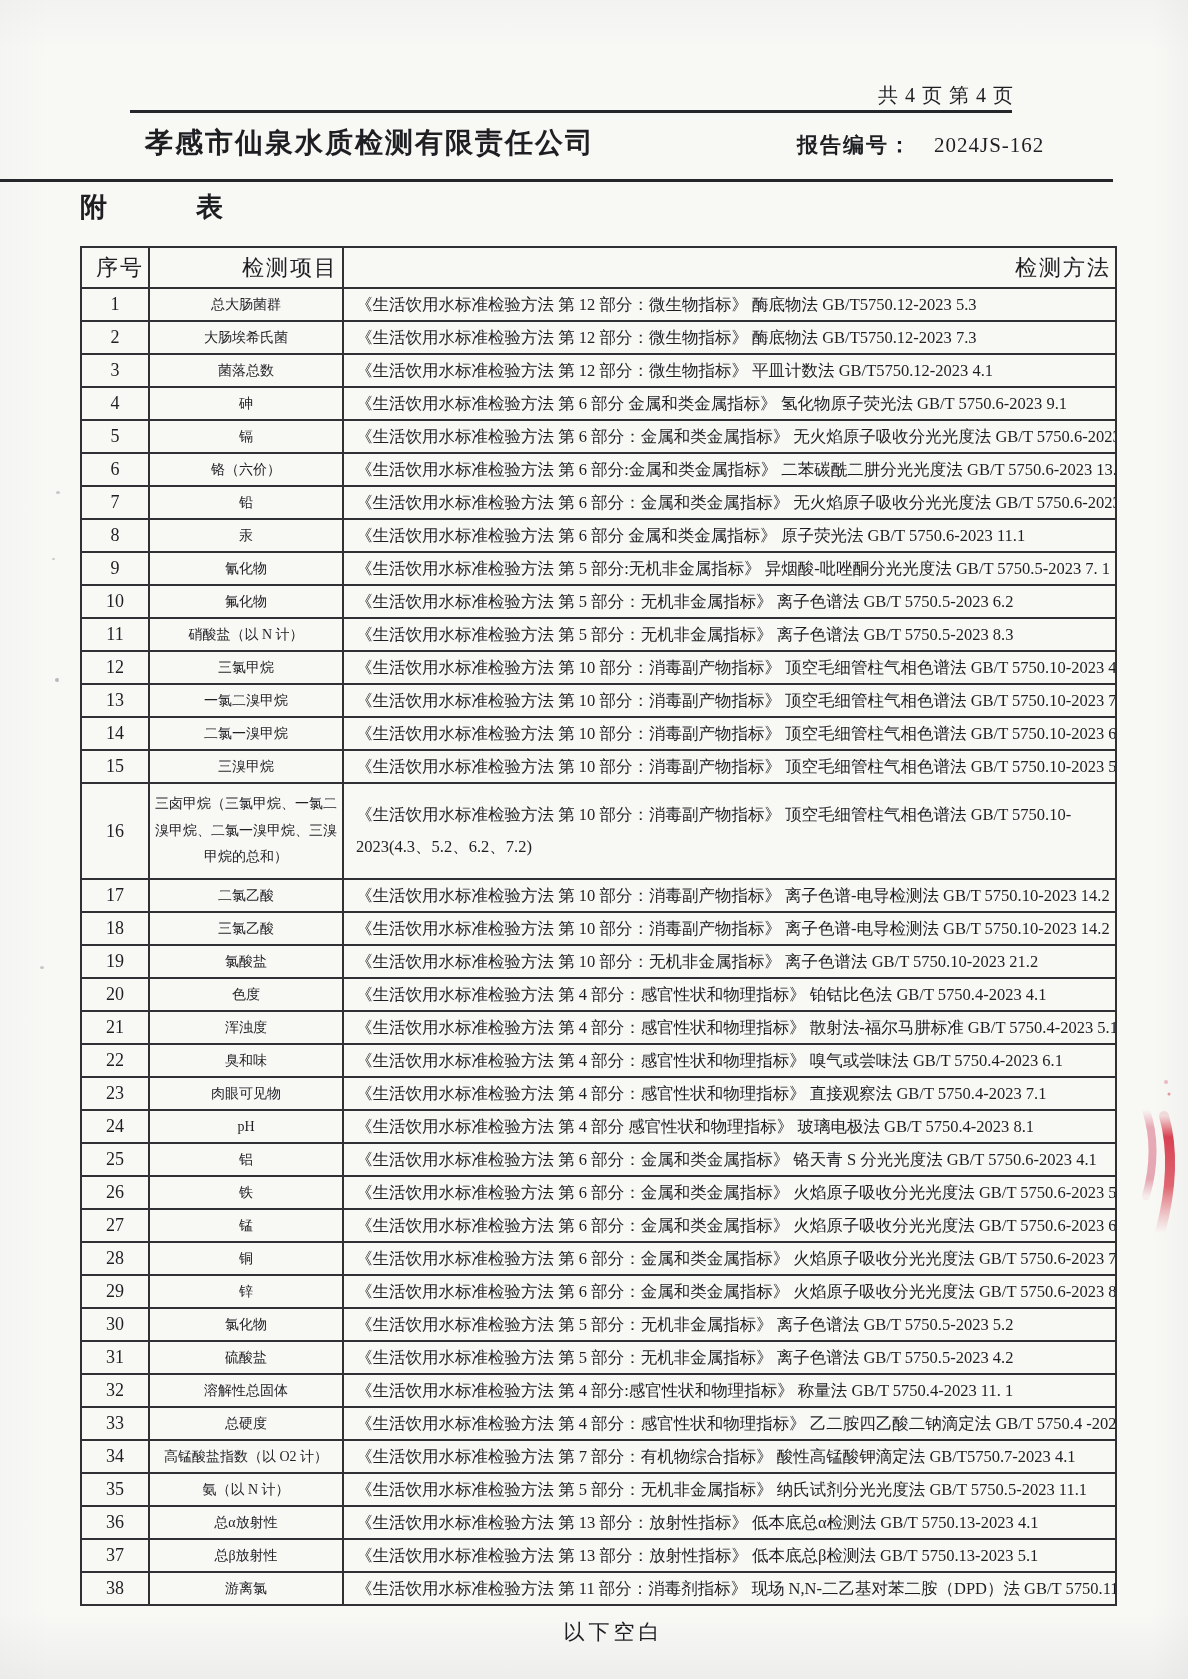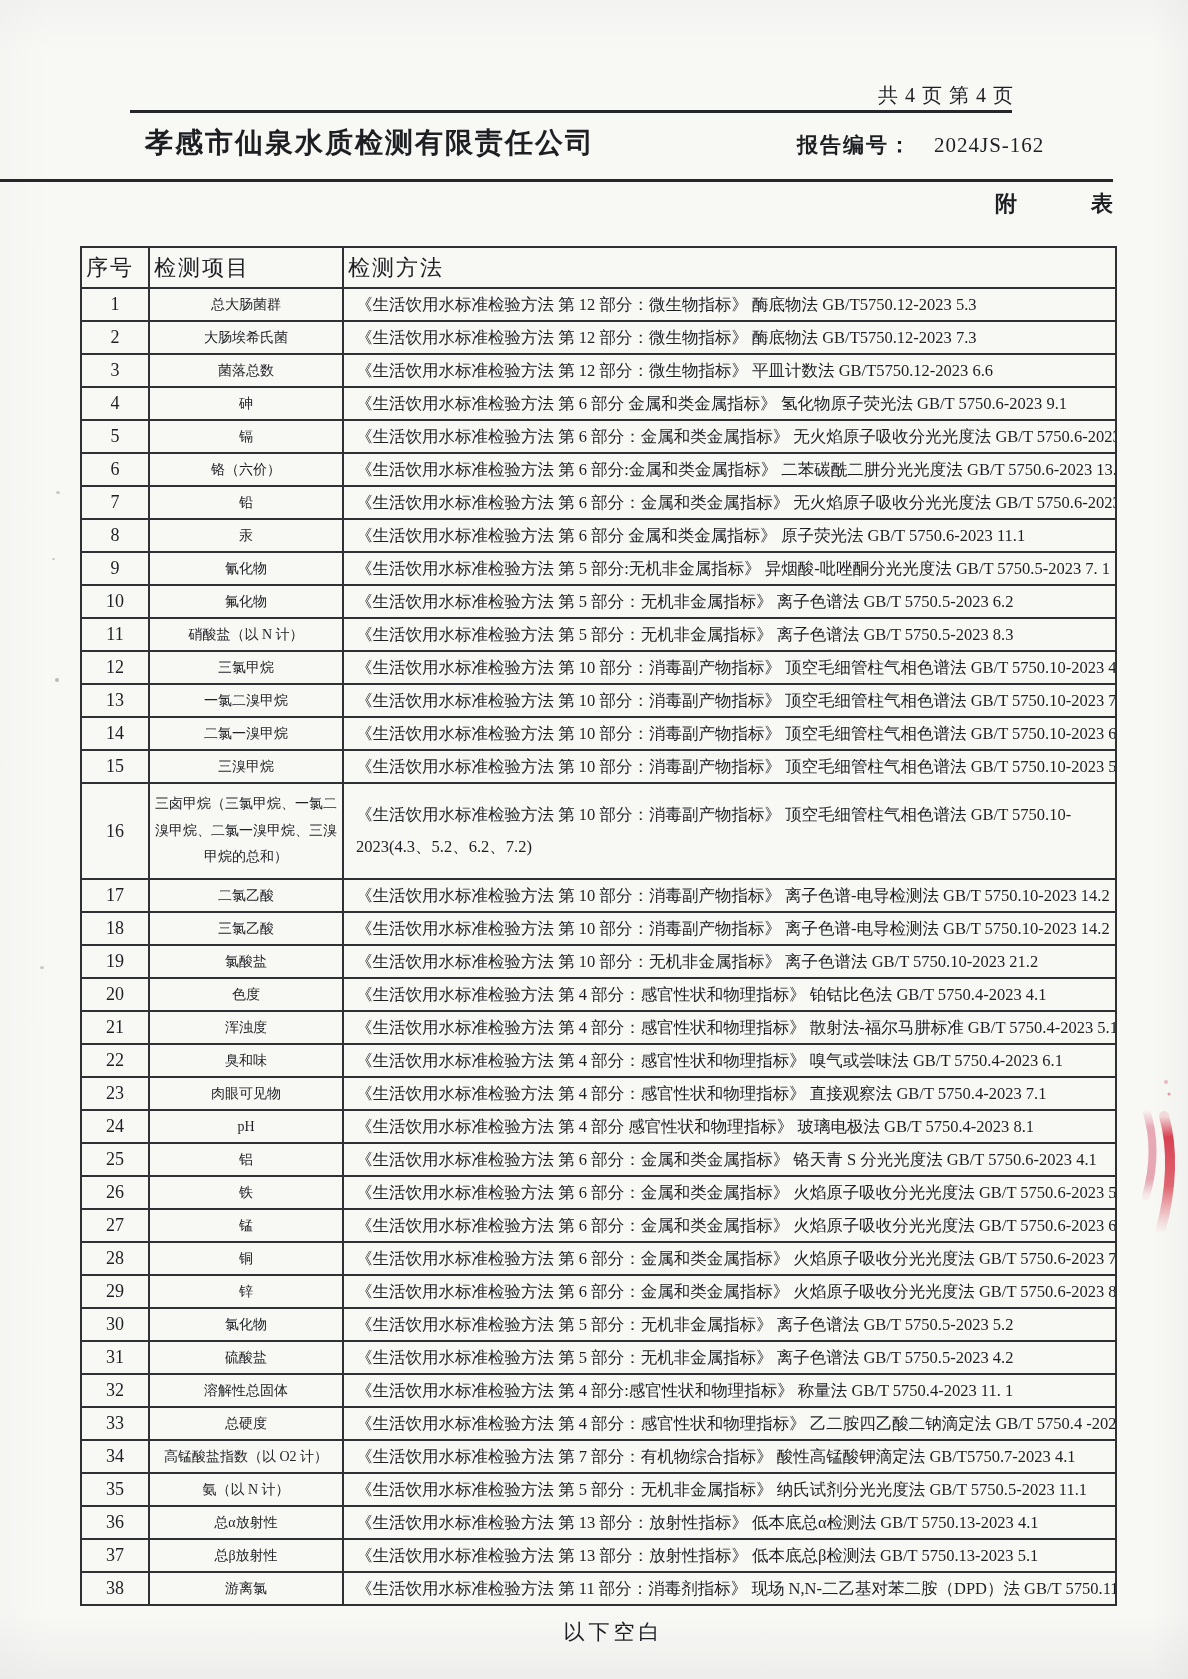--- a/index.html
+++ b/index.html
@@ -31,39 +31,39 @@
   .report-no{
     position:absolute;top:131px;left:797px;font-size:21px;white-space:nowrap;
   }
   .report-no .lbl{letter-spacing:2px;font-weight:bold;}
   .report-no .val{margin-left:22px;letter-spacing:1px;}
   .rule-bottom{
     position:absolute;top:179px;left:0;width:1113px;height:3px;background:#26272b;
   }
   .appendix-title{
     position:absolute;top:189px;left:80px;width:1035px;
-    text-align:right;font-size:22px;font-weight:bold;letter-spacing:2px;
+    text-align:left;font-size:27px;font-weight:bold;letter-spacing:2px;
   }
   
   .tbl-wrap{position:absolute;top:246px;left:80px;width:1035px;}
   table{
     border-collapse:collapse;table-layout:fixed;width:1035px;
     font-size:16.5px;
   }
   col.c-no{width:68px;}
   col.c-item{width:194px;}
   col.c-method{width:773px;}
   th,td{
     border:2px solid #303134;
     padding:1px 4px;
     vertical-align:middle;
     overflow:hidden;
   }
   thead tr{height:41px;}
-  thead th{font-size:22px;font-weight:normal;letter-spacing:2px;text-align:left;}
+  thead th{font-size:22px;font-weight:normal;letter-spacing:2px;text-align:right;}
   tbody tr{height:33px;}
   tbody tr.tall-row{height:96px;}
   td:nth-child(1){text-align:center;font-size:18px;}
   td:nth-child(2){text-align:center;font-size:14px;white-space:nowrap;}
   tbody tr.tall-row td:nth-child(2){white-space:normal;line-height:1.9;padding:0 4px;}
   td:nth-child(3){text-align:left;padding-left:12px;white-space:nowrap;margin-left:32px;}
   tbody tr.tall-row td:nth-child(3){white-space:normal;line-height:1.95;}
   
   .below-blank{
     position:absolute;top:1618px;left:96px;width:1035px;
@@ -114,21 +114,21 @@
           <td>《生活饮用水标准检验方法 第 12 部分：微生物指标》 酶底物法 GB/T5750.12-2023 5.3</td>
         </tr>
         <tr>
           <td>2</td>
           <td>大肠埃希氏菌</td>
           <td>《生活饮用水标准检验方法 第 12 部分：微生物指标》 酶底物法 GB/T5750.12-2023 7.3</td>
         </tr>
         <tr>
           <td>3</td>
           <td>菌落总数</td>
-          <td>《生活饮用水标准检验方法 第 12 部分：微生物指标》 平皿计数法 GB/T5750.12-2023 6.6</td>
+          <td>《生活饮用水标准检验方法 第 12 部分：微生物指标》 平皿计数法 GB/T5750.12-2023 4.1</td>
         </tr>
         <tr>
           <td>4</td>
           <td>砷</td>
           <td>《生活饮用水标准检验方法 第 6 部分 金属和类金属指标》 氢化物原子荧光法 GB/T 5750.6-2023 9.1</td>
         </tr>
         <tr>
           <td>5</td>
           <td>镉</td>
           <td>《生活饮用水标准检验方法 第 6 部分：金属和类金属指标》 无火焰原子吸收分光光度法 GB/T 5750.6-2023 12.1</td>

